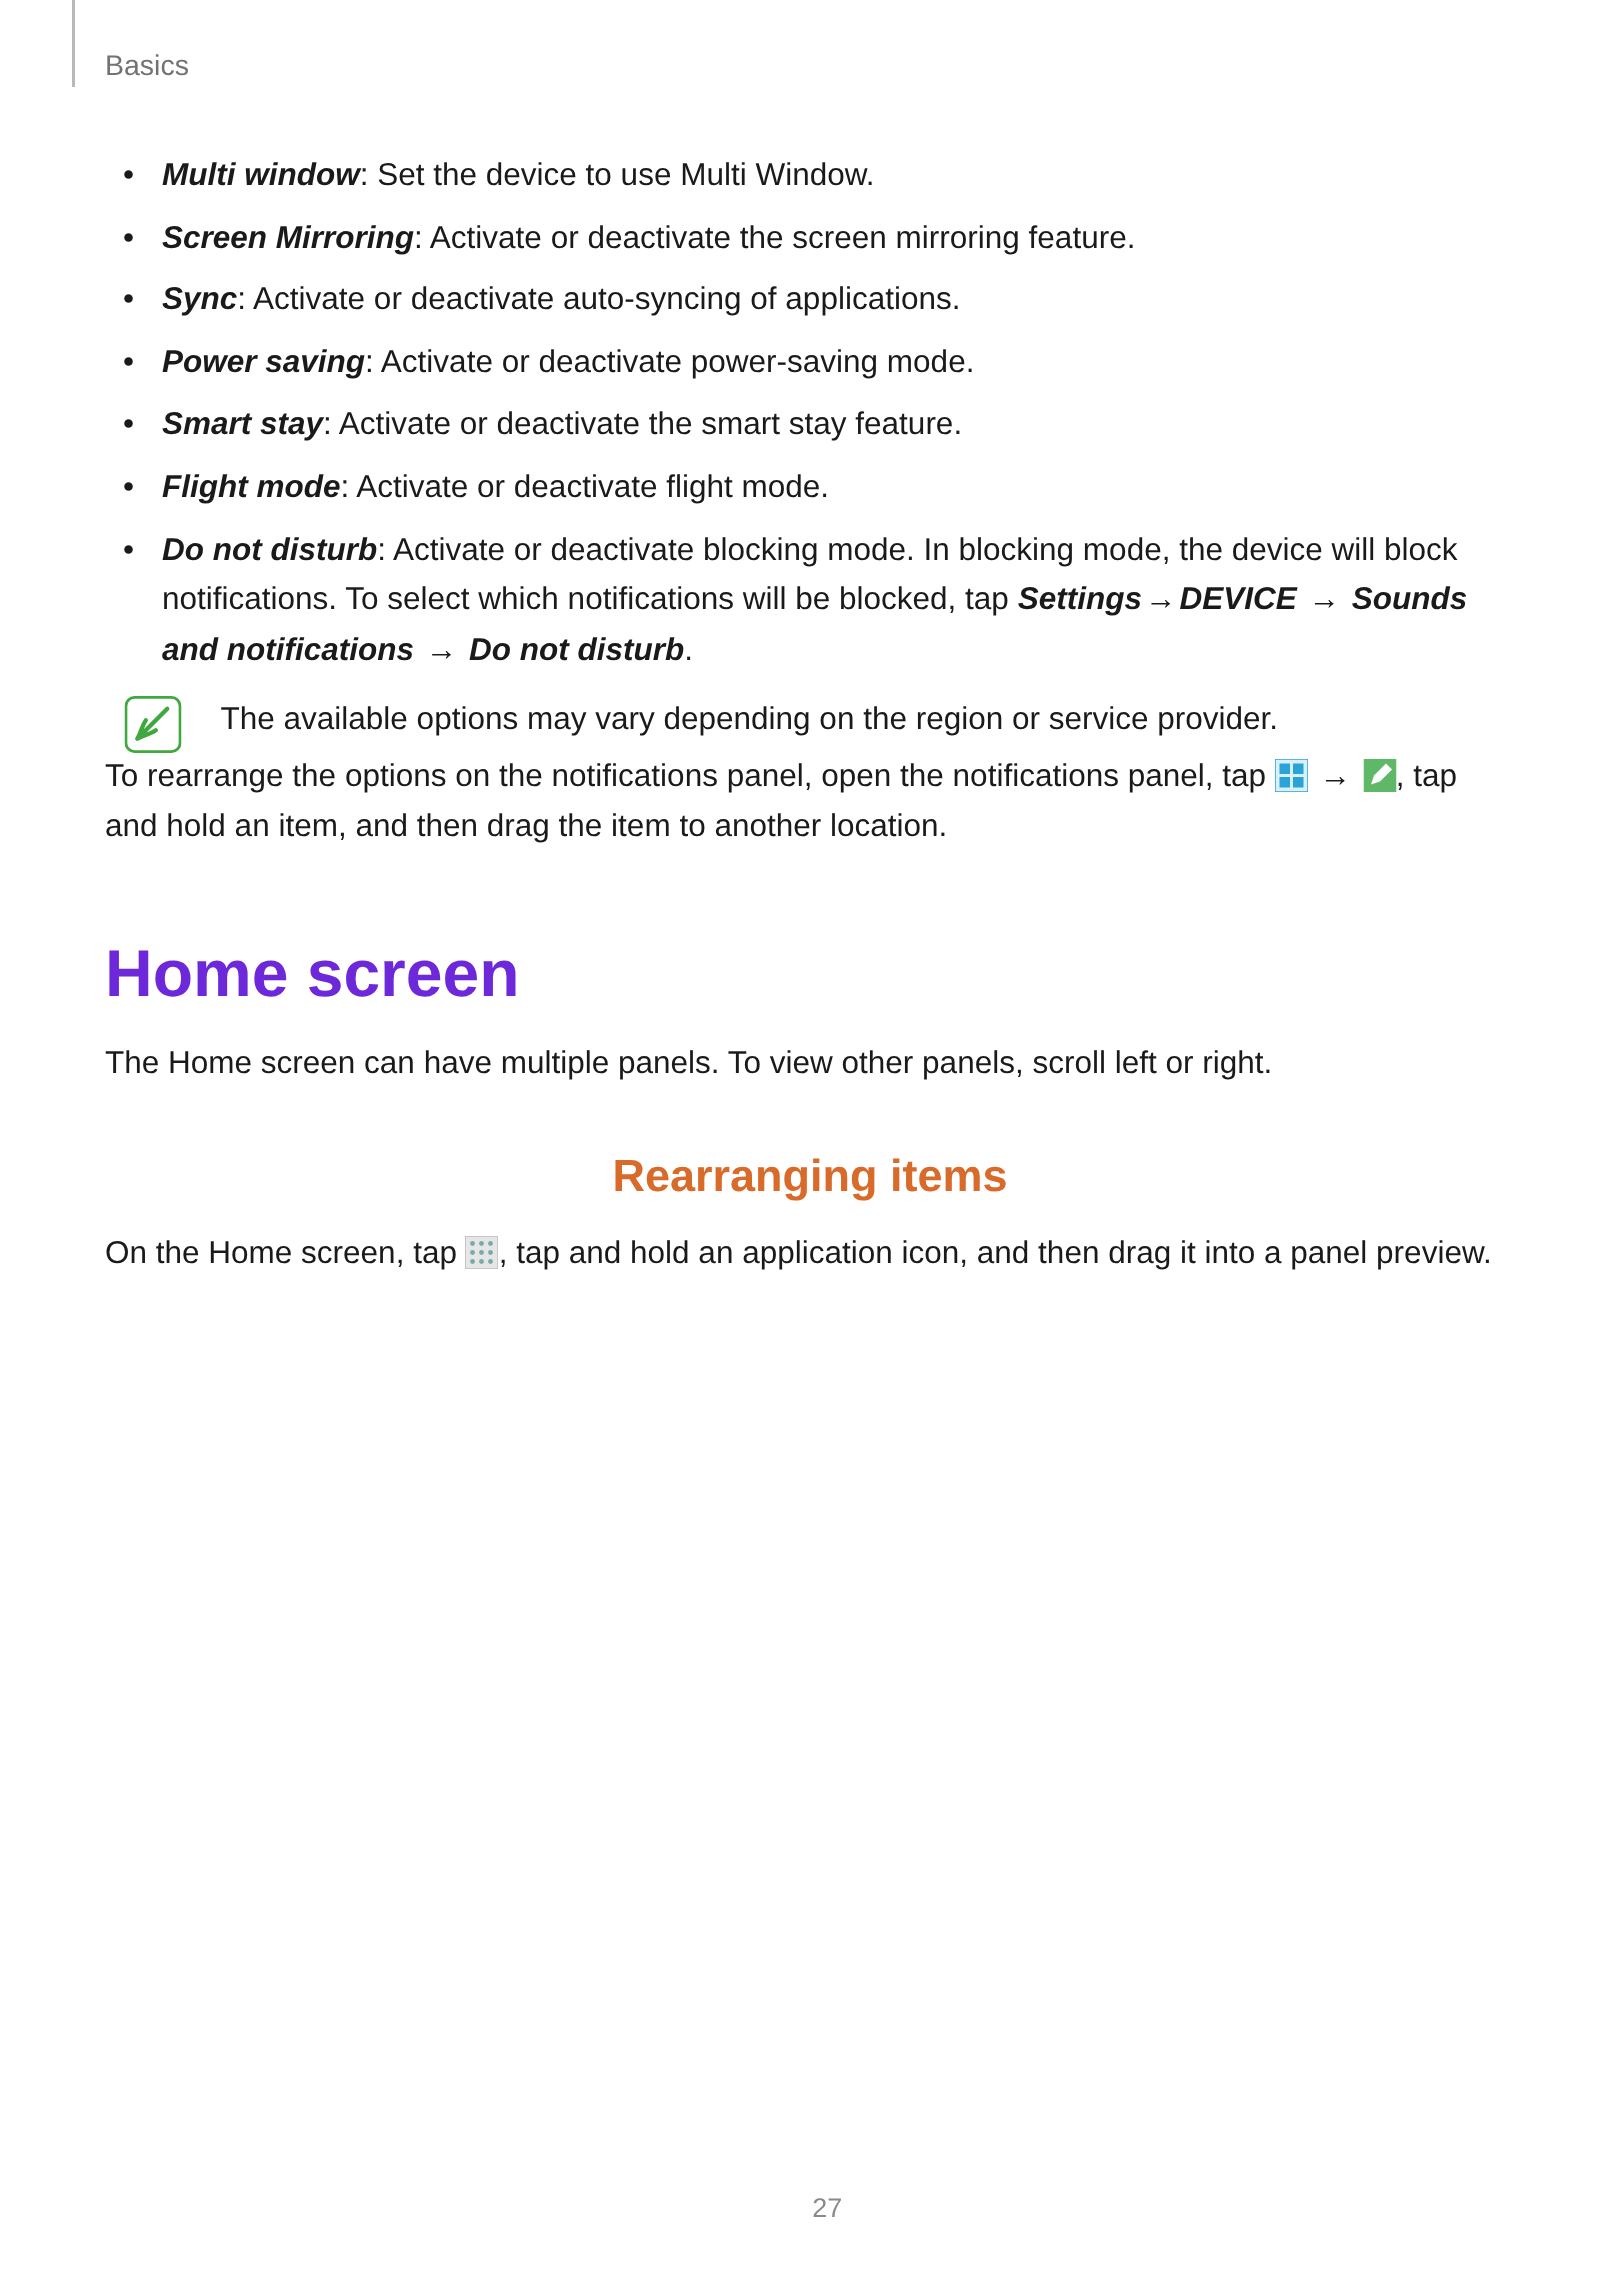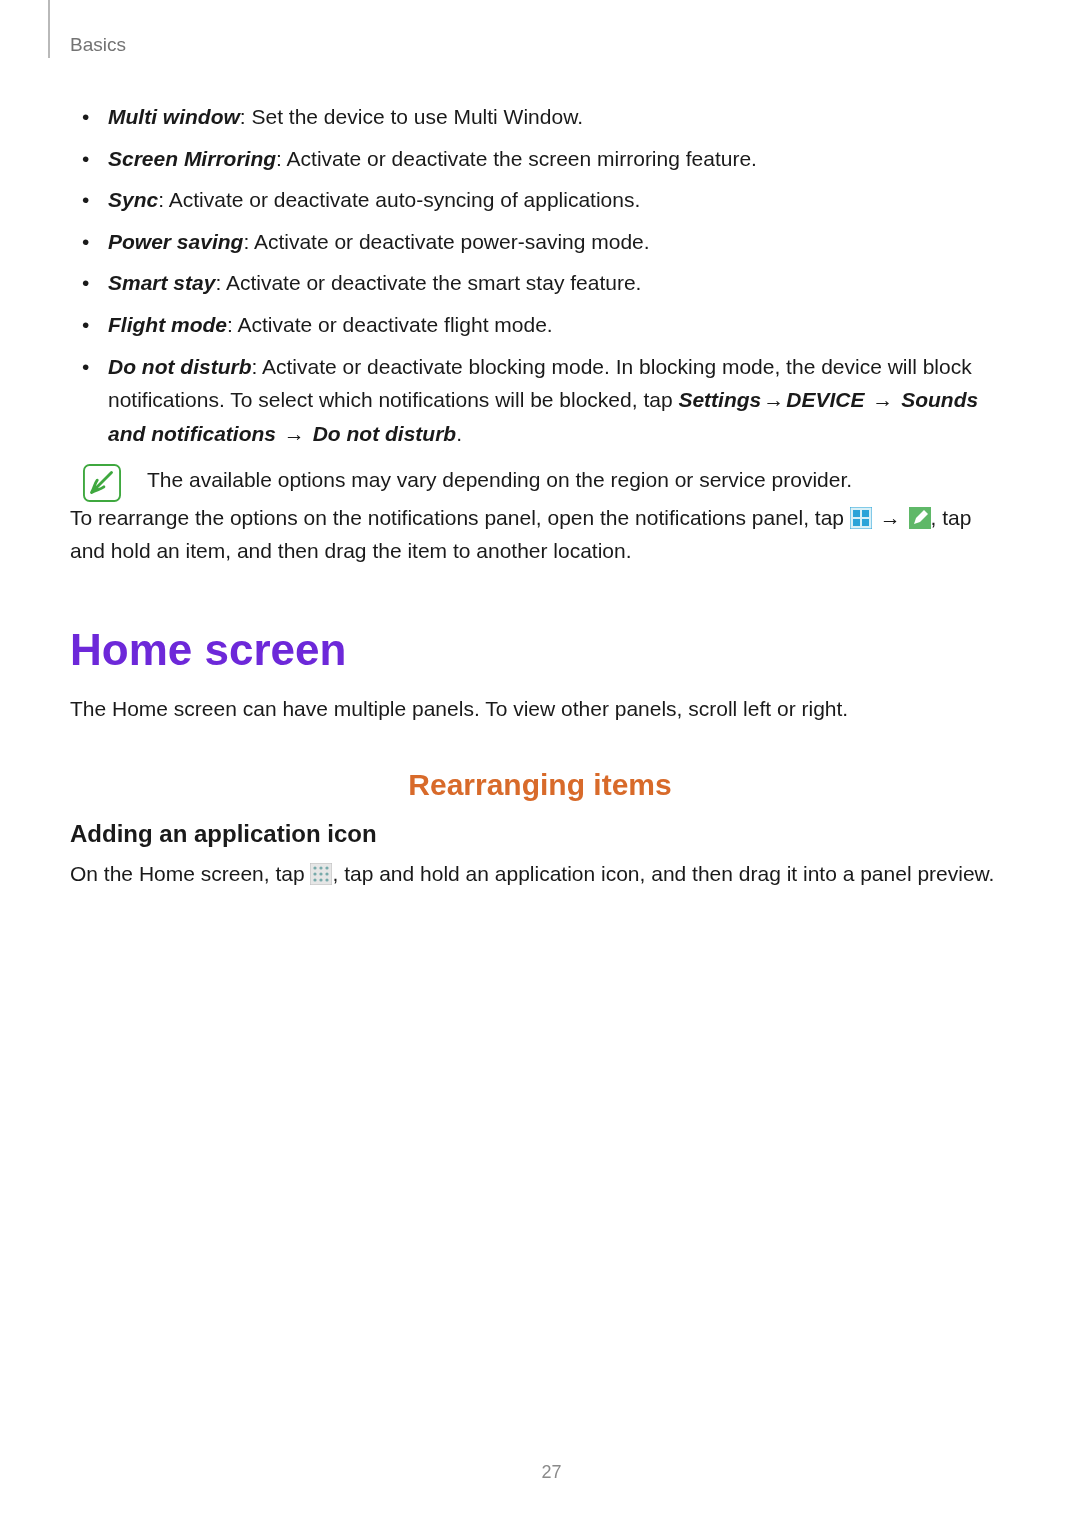--- a/index.html
+++ b/index.html
@@ -156,21 +156,20 @@
     <svg class="inline-icon" viewBox="0 0 22 22">
         <rect x="0" y="0" width="22" height="22" fill="#5fb868"></rect>
         <path d="M5 17 L7 11 L15 3 L19 7 L11 15 Z" fill="#ffffff"></path>
       </svg><span>, tap and hold an item, and then drag the item to another location.</span>
   </p>
 
   <h1 class="section">Home screen</h1>
   <p class="para">The Home screen can have multiple panels. To view other panels, scroll left or right.</p>
 
   <h2 class="subsection">Rearranging items</h2>
-  <h3 class="subsub">Adding an application icon</h3>
   <p class="para">
     <span>On the Home screen, tap </span><svg class="inline-icon" viewBox="0 0 22 22">
         <rect x="0" y="0" width="22" height="22" fill="#e6e6e6" stroke="#bcbcbc"></rect>
         <circle cx="5" cy="5" r="1.6" fill="#7aa"></circle>
         <circle cx="11" cy="5" r="1.6" fill="#7aa"></circle>
         <circle cx="17" cy="5" r="1.6" fill="#7aa"></circle>
         <circle cx="5" cy="11" r="1.6" fill="#7aa"></circle>
         <circle cx="11" cy="11" r="1.6" fill="#7aa"></circle>
         <circle cx="17" cy="11" r="1.6" fill="#7aa"></circle>
         <circle cx="5" cy="17" r="1.6" fill="#7aa"></circle>

